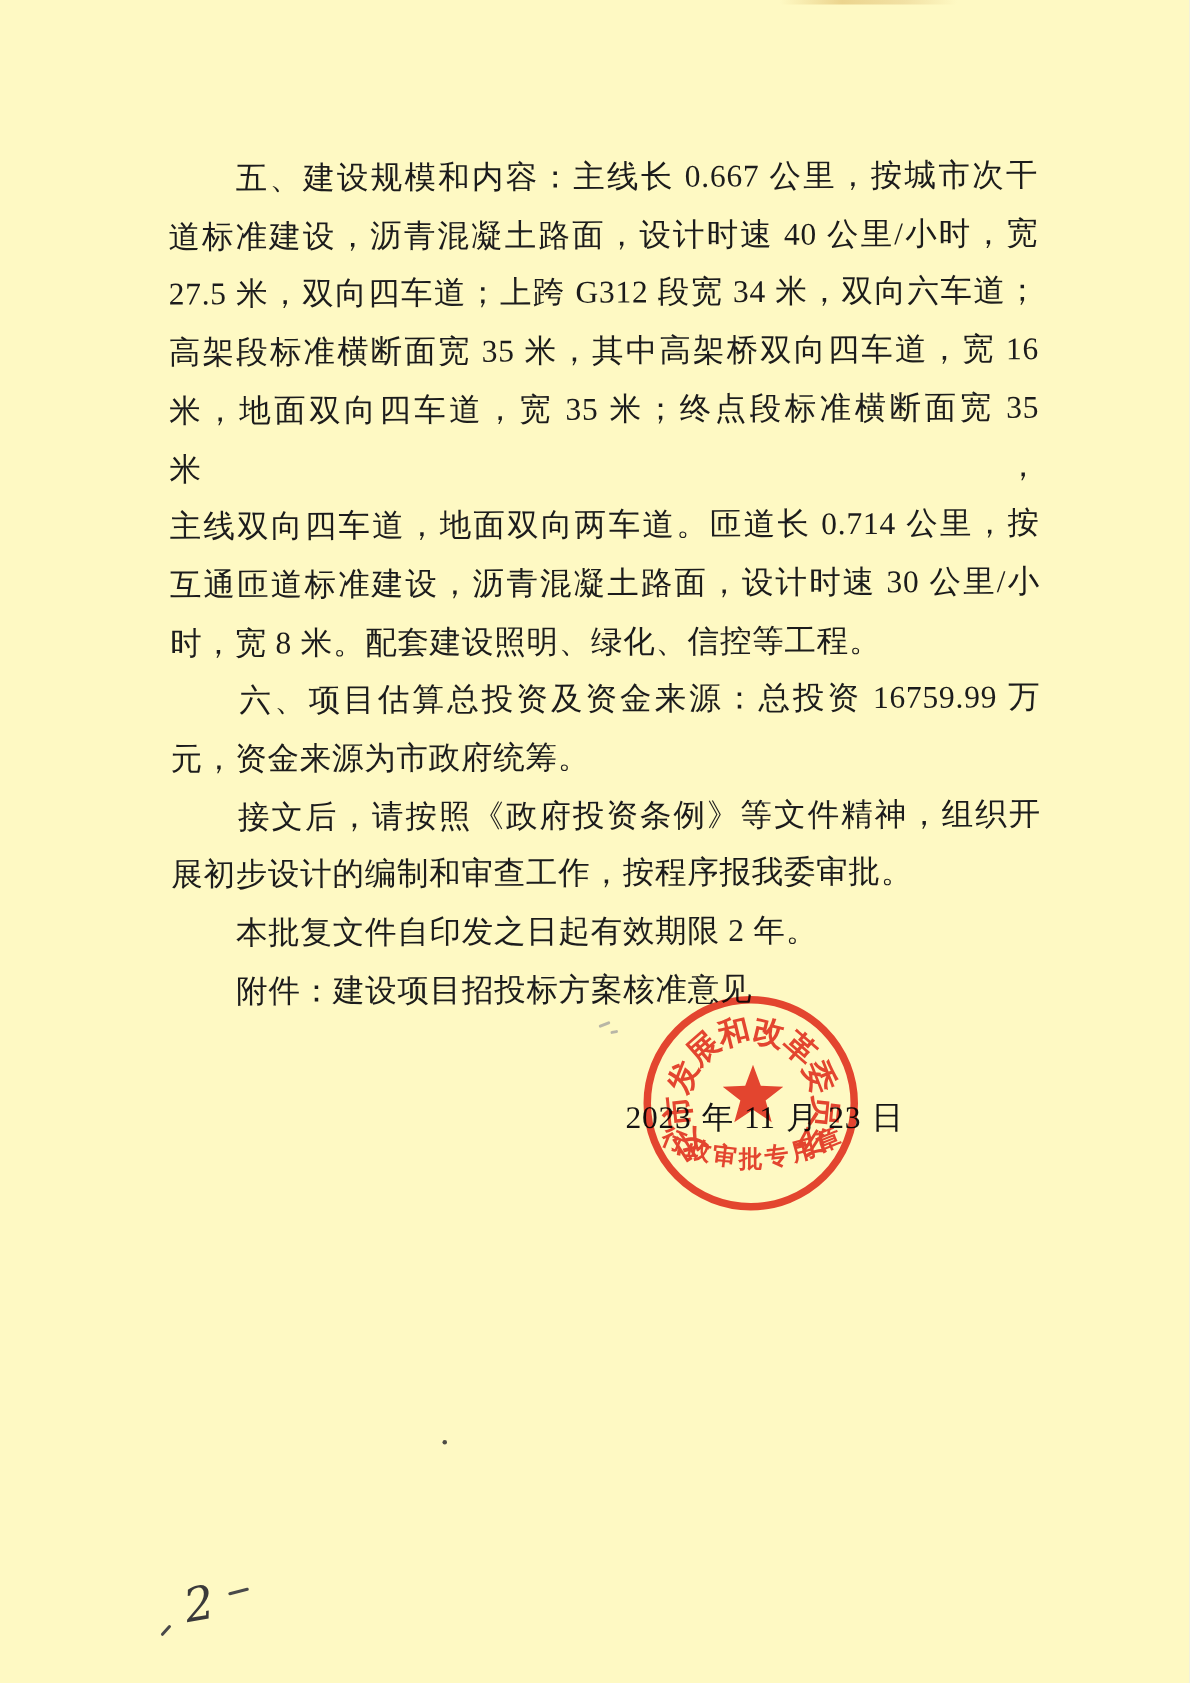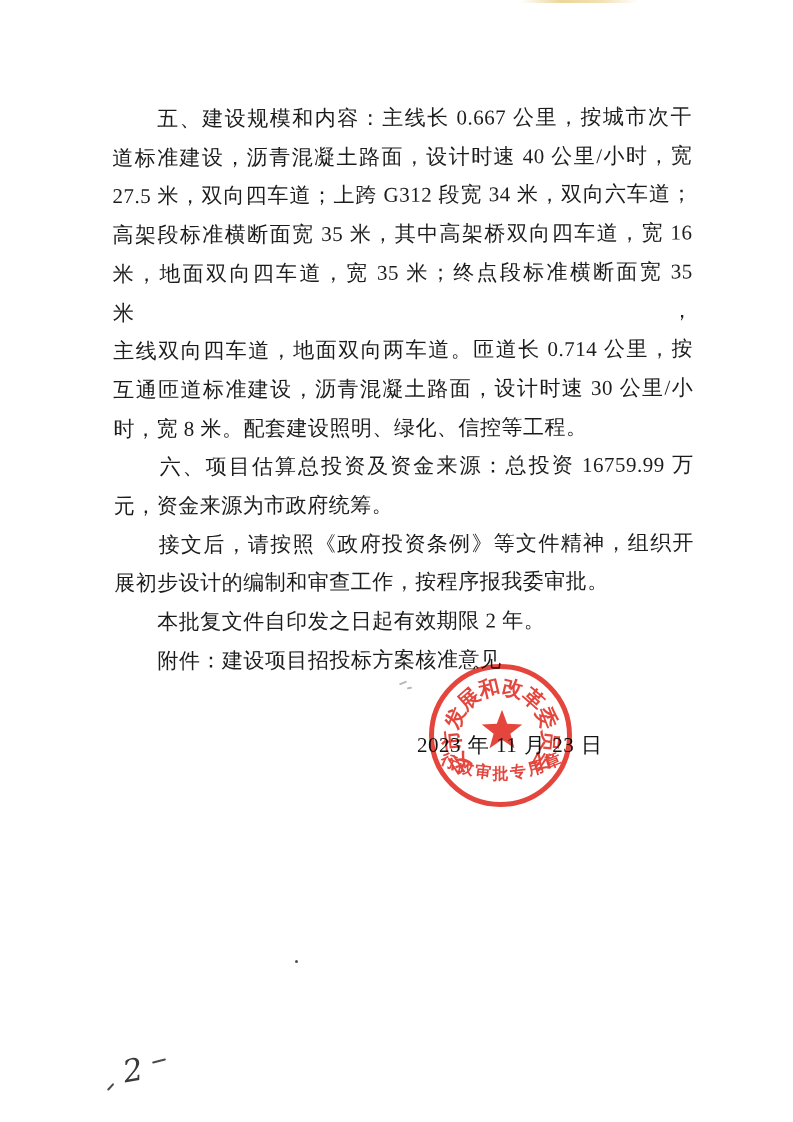--- a/index.html
+++ b/index.html
@@ -1,20 +1,20 @@
 <!DOCTYPE html>
 <html><head>
 <meta charset="utf-8">
 <style>
   html,body{margin:0;padding:0;background:#e9e9e9;}
   .page{
     position:relative;
     width:793px;height:1122px;
     margin:0 auto;
-    background:#ffffff;
+    background:#fef9c3;
     overflow:hidden;
     font-family:"Liberation Serif","DejaVu Serif",serif;
   }
   
   .content{
     position:absolute;
     left:112px;top:100px;width:580px;
     transform:rotate(-0.25deg);
     transform-origin:left top;
     color:#1c1c1c;

